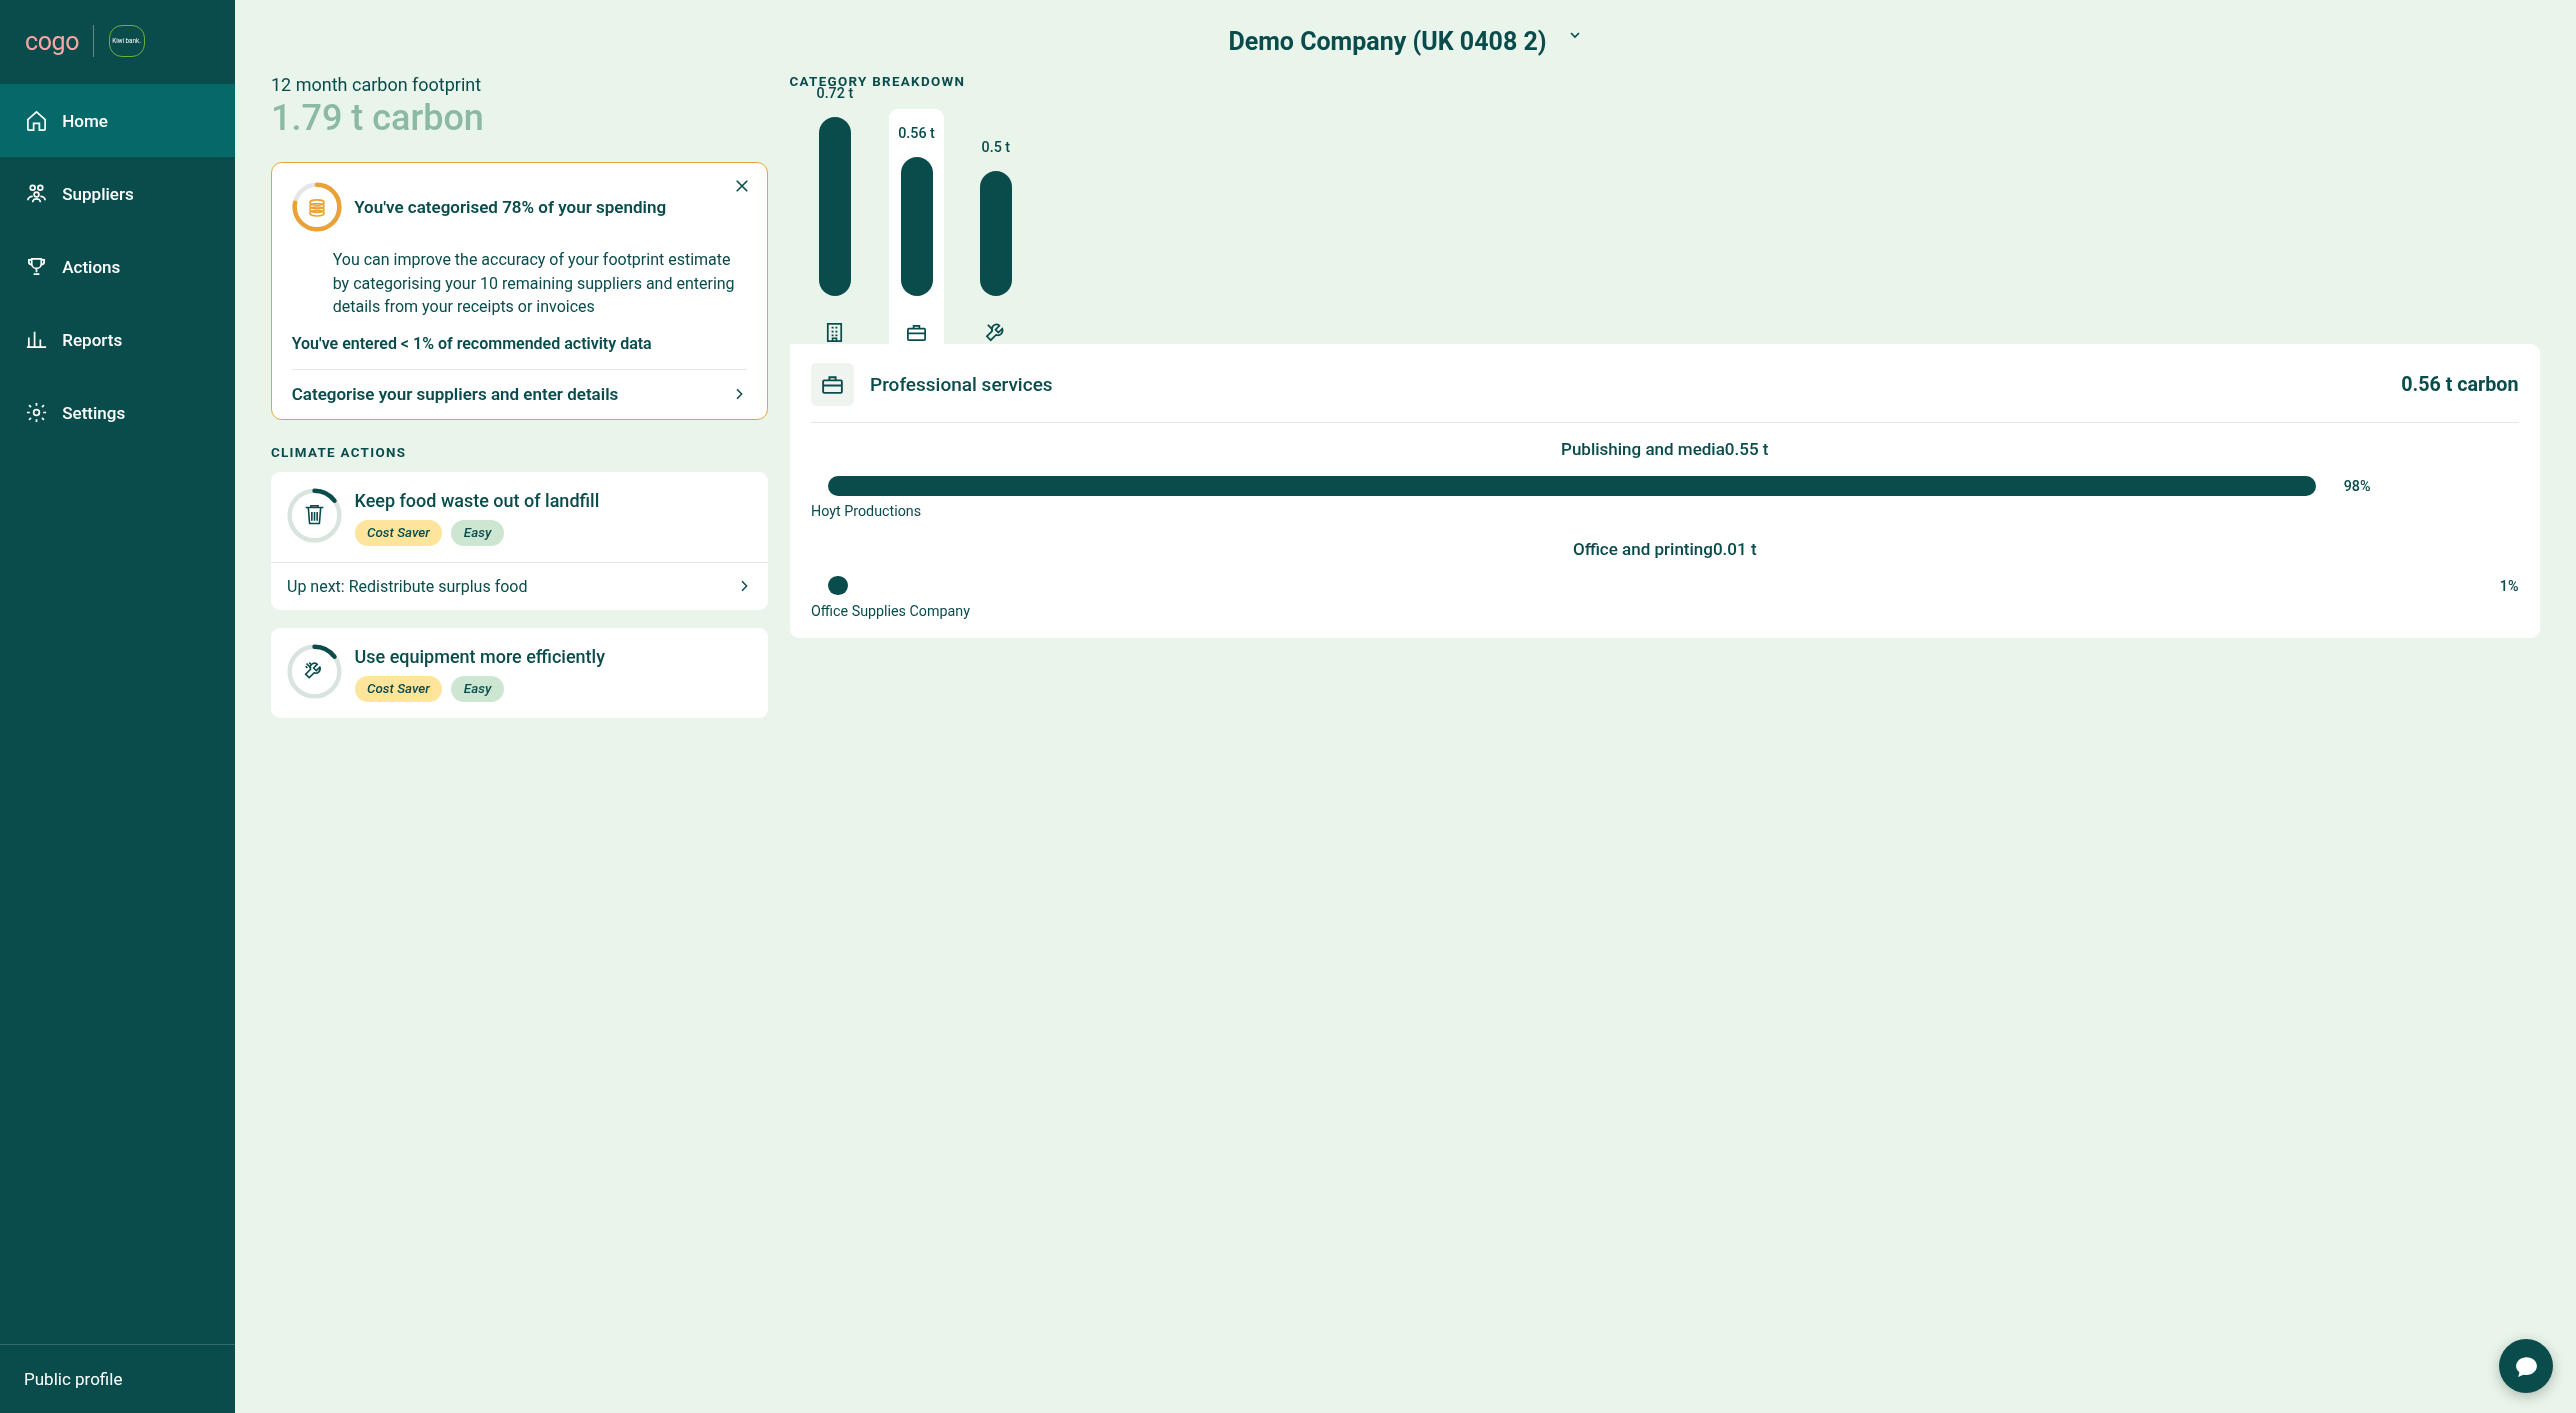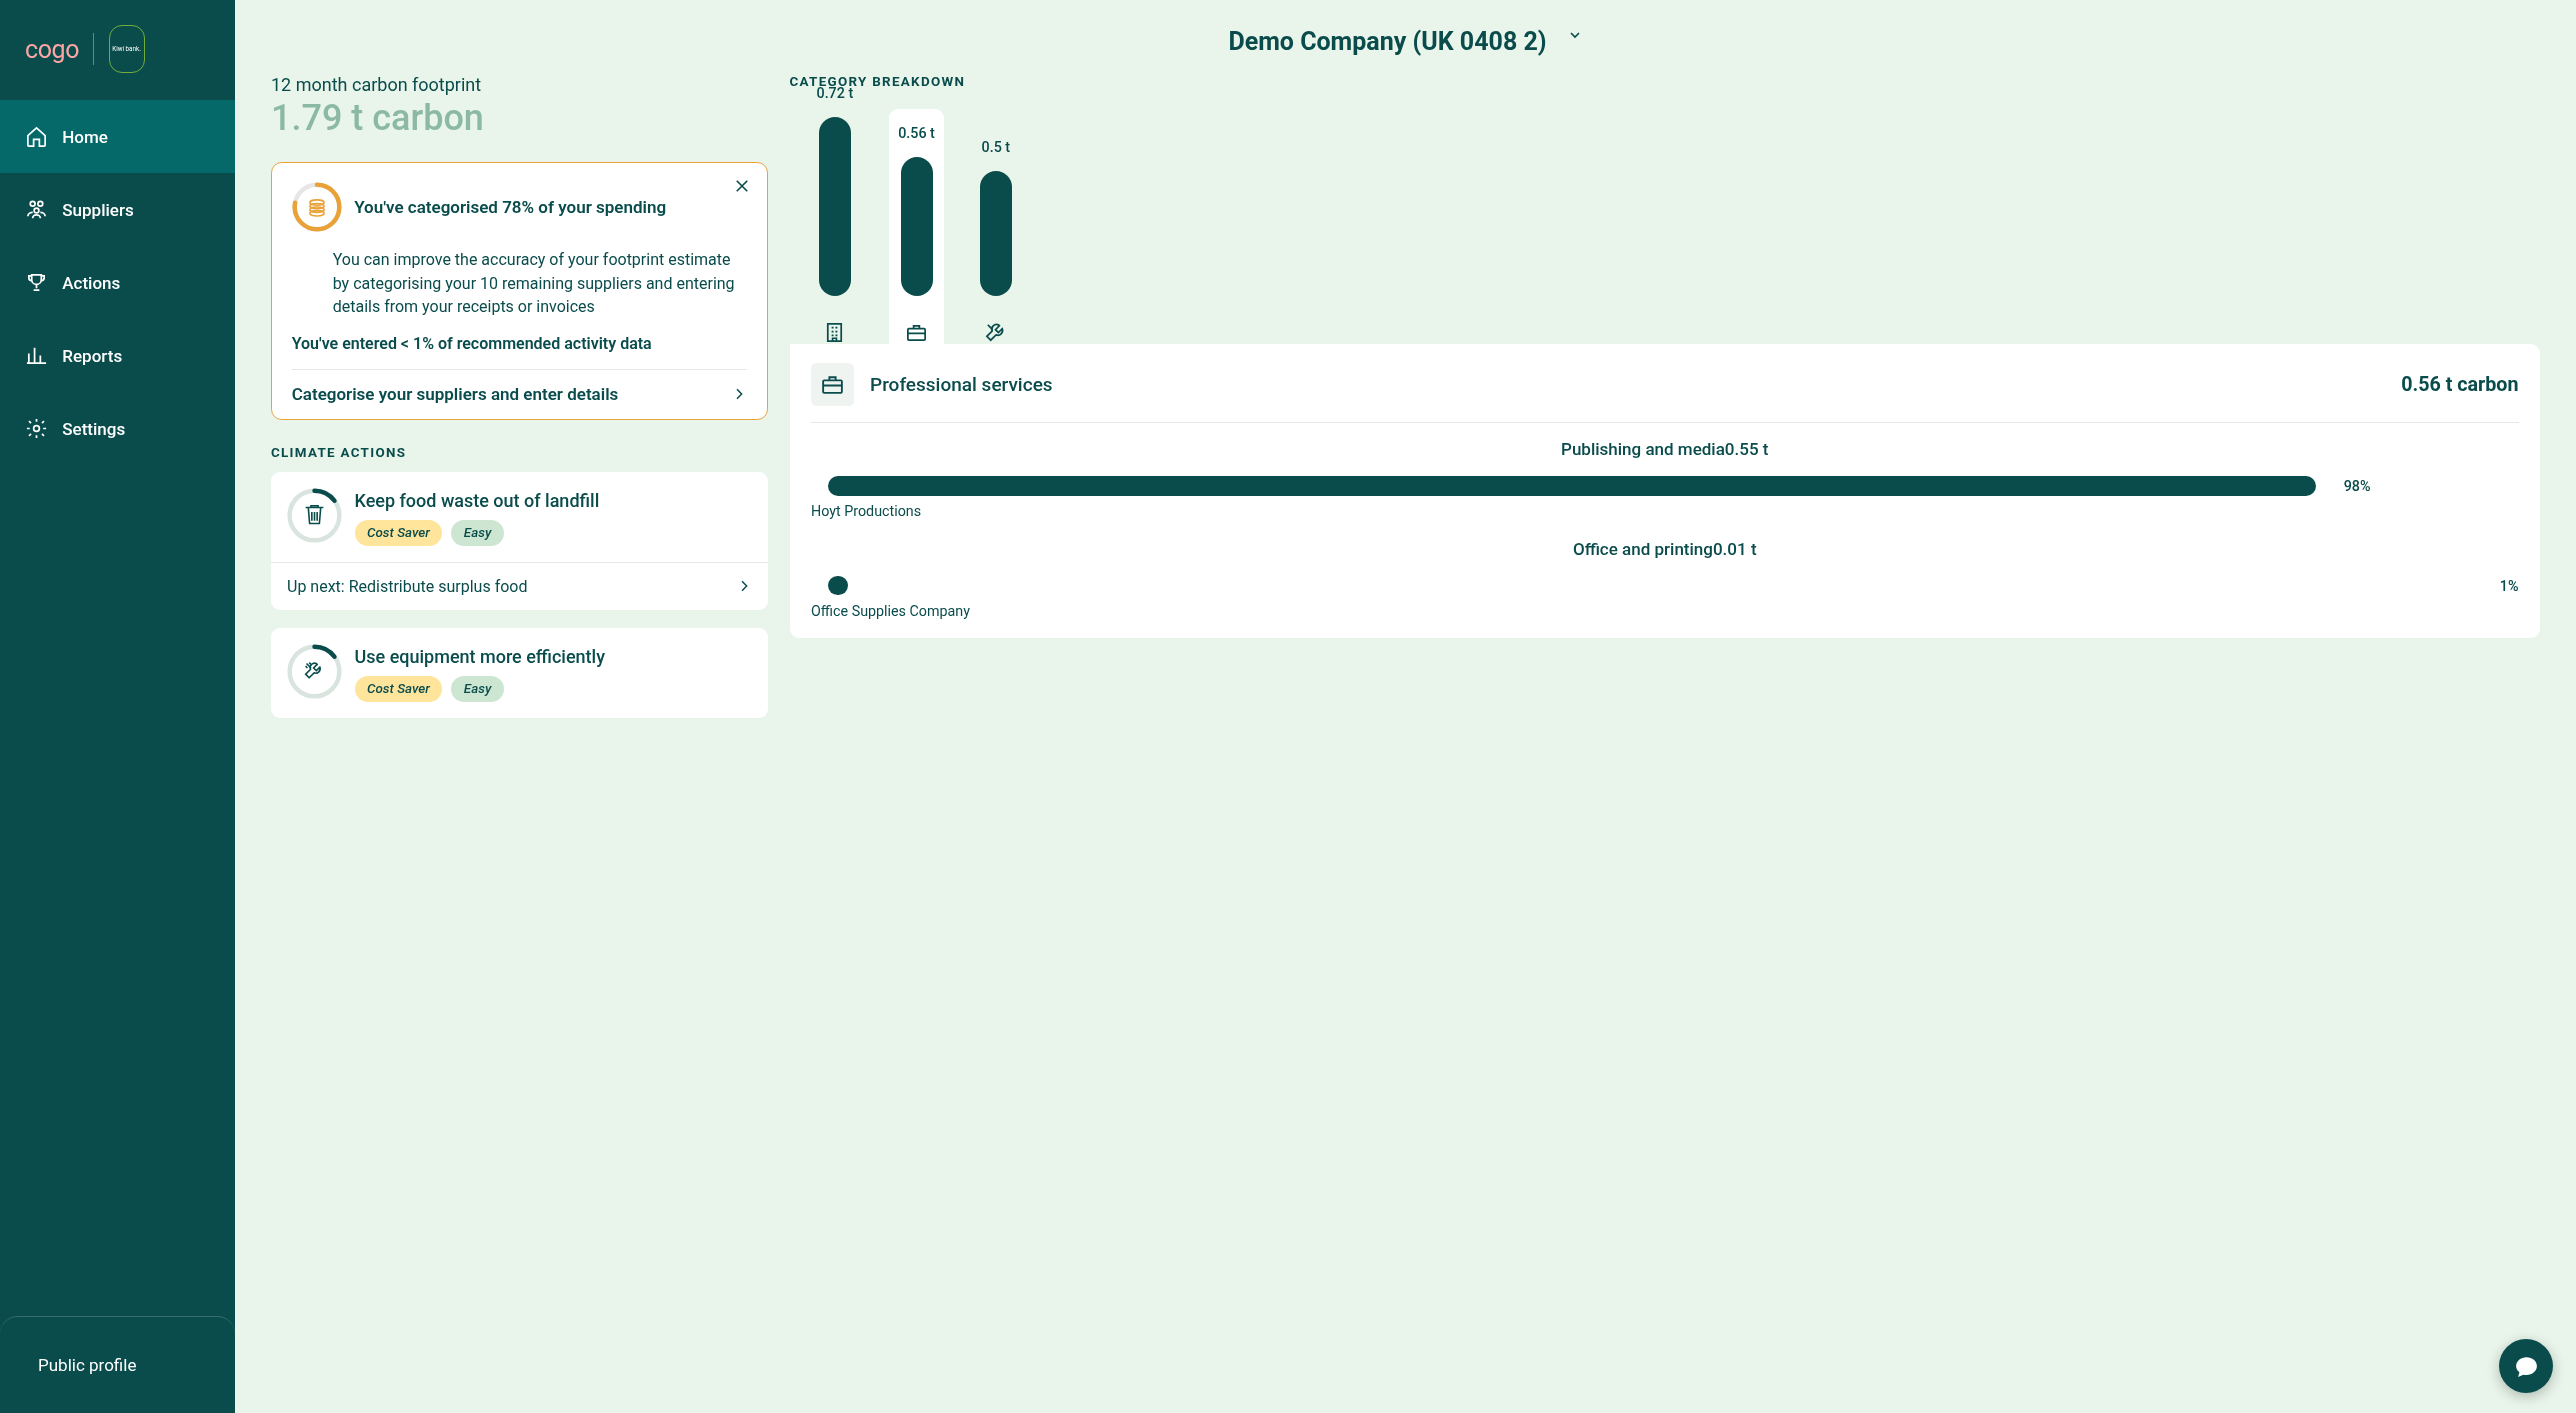--- a/index.html
+++ b/index.html
@@ -32,21 +32,21 @@
     color: #fca5a5;
     letter-spacing: -0.4px;
   }
   .logo-divider {
     width: 0.9px;
     height: 32px;
     background: rgba(255,255,255,0.35);
   }
   .kiwibank-badge {
     width: 36px;
-    height: 48px;
+    height: 32px;
     border: 1.8px solid #6fae3c;
     border-radius: 13px;
     display: flex;
     align-items: center;
     justify-content: center;
     color: #fff;
     font-size: 6.3px;
     line-height: 1;
     text-align: center;
   }
@@ -61,23 +61,22 @@
     cursor: pointer;
     font-weight: 500;
   }
   .nav-item.active { background: #05696a; }
   .nav-icon { width: 23px; height: 23px; flex-shrink: 0; }
   .sidebar-bottom {
     margin-top: auto;
     border-top: 0.9px solid rgba(255,255,255,0.18);
     color: #fff;
     font-size: 17px;
-    padding: 38px;
+    padding: 24px;
     cursor: pointer;
-    border-radius: 18px;
   }
 
   
   .main {
     flex: 1;
     padding: 27px 36px 36px 36px;
     overflow: auto;
   }
   .company-switcher {
     display: flex;

